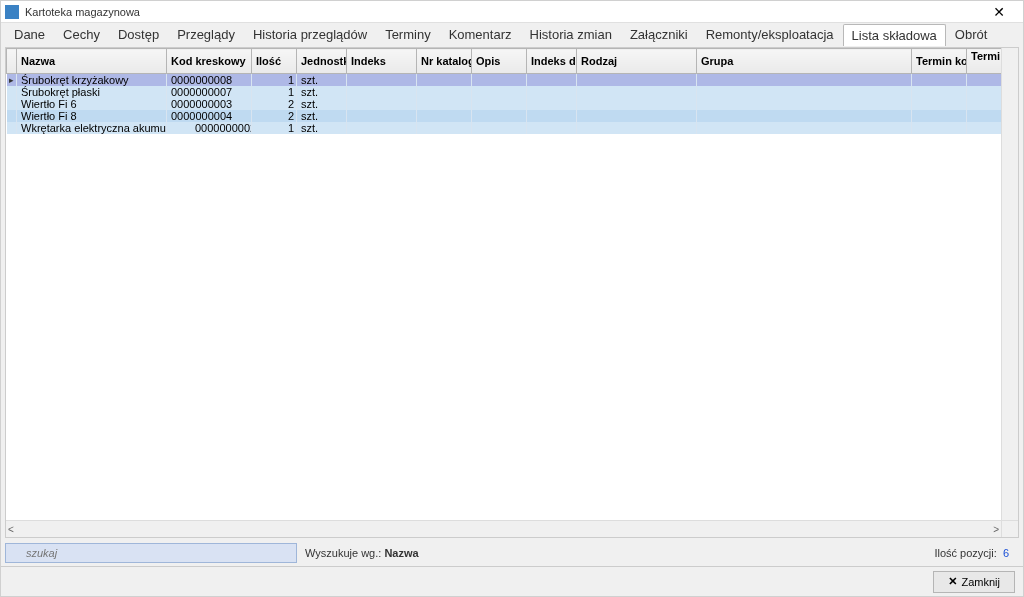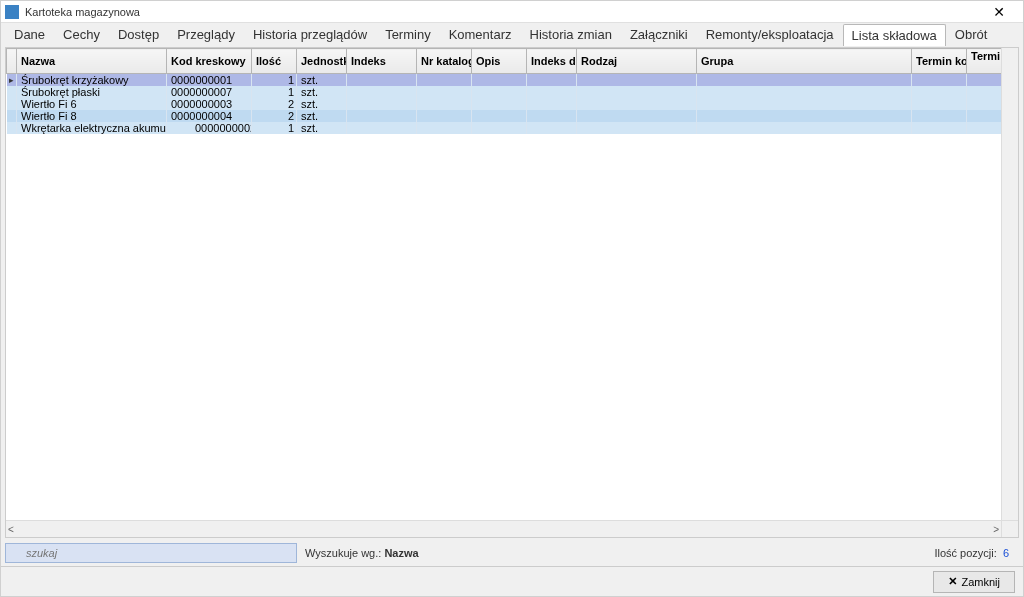--- a/index.html
+++ b/index.html
@@ -86,21 +86,21 @@
               <th style="width: 120px;">Rodzaj</th>
               <th style="width: 215px;">Grupa</th>
               <th style="width: 55px;">Termin kontroli</th>
               <th style="width: 55px;">Termin gwarancj<span class="sort">▲</span></th>
             </tr>
           </thead>
         <tbody id="tbody">
             <tr class="sel">
               <td class="row-ind">▸</td>
               <td style="width: 150px;">Śrubokręt krzyżakowy</td>
-              <td style="width: 85px;">0000000001</td>
+              <td style="width: 85px;">0000000008</td>
               <td class="num" style="width: 45px;">1</td>
               <td style="width: 50px;">szt.</td>
               <td style="width: 55px;"></td>
               <td style="width: 55px;"></td>
               <td style="width: 55px;"></td>
               <td style="width: 50px;"></td>
               <td style="width: 120px;"></td>
               <td style="width: 215px;"></td>
               <td style="width: 55px;"></td>
               <td style="width: 55px;"></td>

